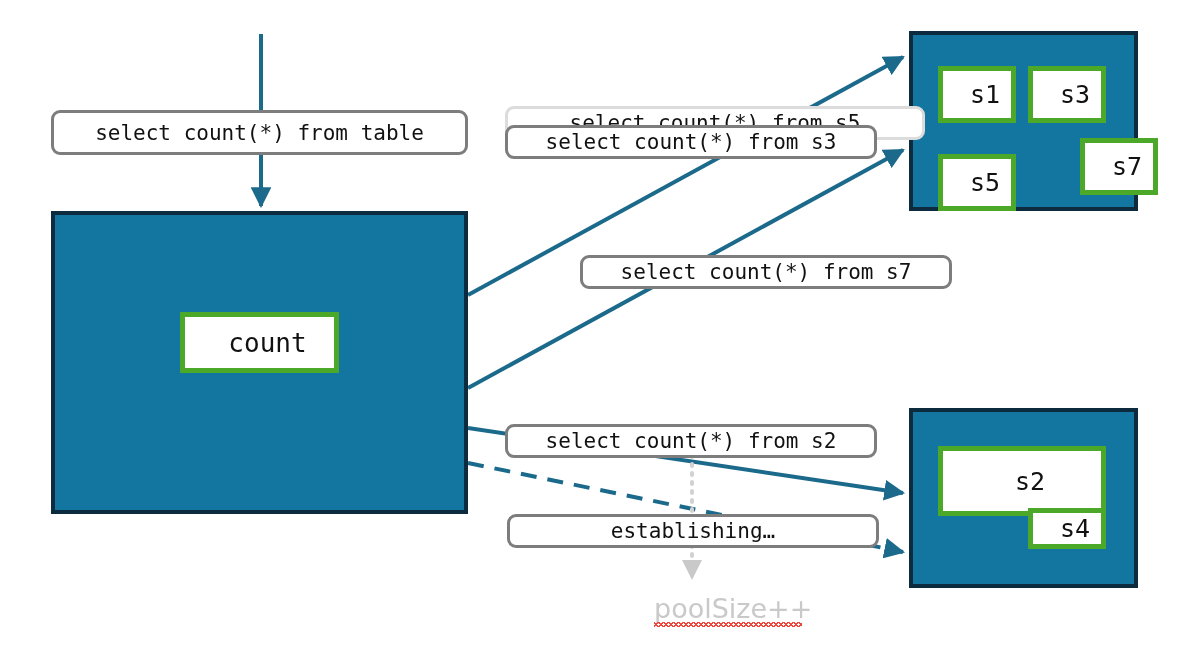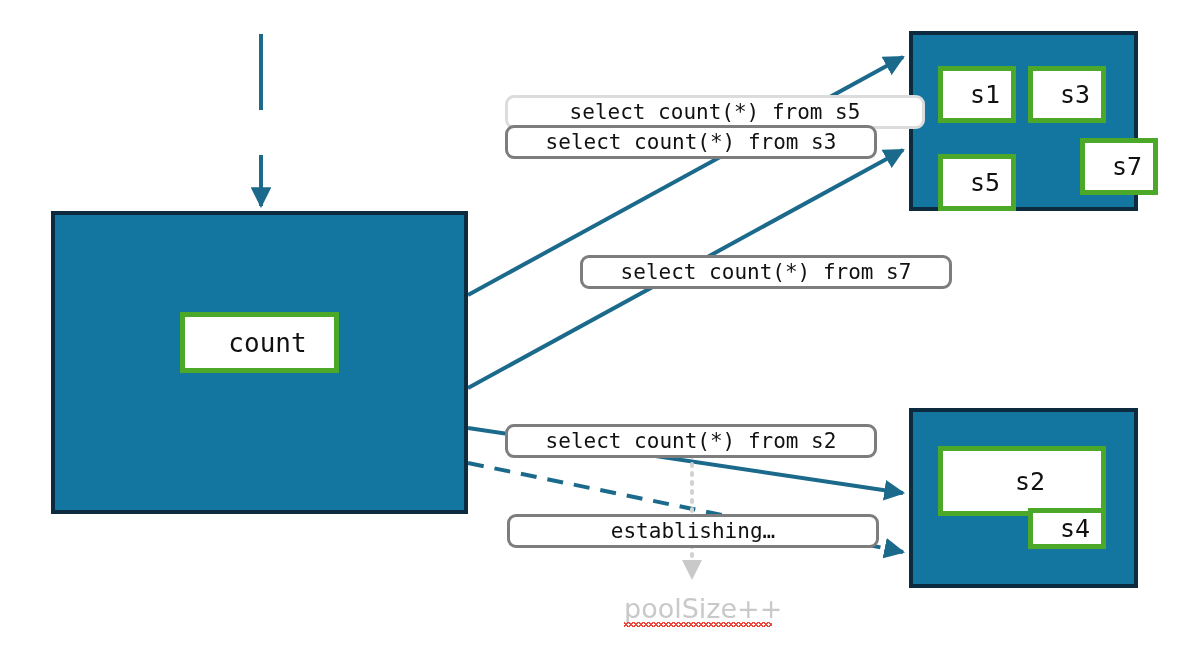--- a/index.html
+++ b/index.html
@@ -70,20 +70,21 @@
   .annotation {
     position: absolute;
     color: #c9c9c9;
     font-family: "DejaVu Sans", "Liberation Sans", sans-serif;
     font-size: 27px;
     white-space: nowrap;
   }
   .annotation .squiggle-wrap {
     position: relative;
     display: inline-block;
+    margin-left: 30px;
   }
   .annotation .squiggle {
     position: absolute;
     left: 0;
     right: 10px;
     bottom: -3px;
     height: 5px;
     background-image:
       linear-gradient(45deg, transparent 40%, #f0453a 40%, #f0453a 60%, transparent 60%),
       linear-gradient(-45deg, transparent 40%, #f0453a 40%, #f0453a 60%, transparent 60%);
@@ -115,20 +116,23 @@
 
     <line x1="468" y1="388" x2="903" y2="150" stroke="#1b6a8c" stroke-width="4" marker-end="url(#arrowTeal)"></line>
 
     <line x1="468" y1="428" x2="903" y2="493" stroke="#1b6a8c" stroke-width="4" marker-end="url(#arrowTeal)"></line>
 
     <line x1="468" y1="463" x2="903" y2="552" stroke="#1b6a8c" stroke-width="4" stroke-dasharray="16 11" marker-end="url(#arrowTeal)"></line>
 
     <line x1="692" y1="455" x2="692" y2="578" stroke="#d2d2d2" stroke-width="4" stroke-dasharray="2 7" stroke-linecap="round" marker-end="url(#arrowGray)"></line>
   </svg>
 
+  <div class="bubble" style="left:51px; top:110px; width:417px; height:45px;">
+    <span>select count(*) from table</span>
+  </div>
 
   <div class="group-box" style="left:51px; top:211px; width:417px; height:303px;">
   </div>
   <div class="node-chip chip-lg" style="left:180px; top:312px; width:159px; height:61px;">
     <span>count</span>
   </div>
 
   <div class="group-box" style="left:909px; top:31px; width:229px; height:180px;">
   </div>
   <div class="node-chip chip-sm" style="left:938px; top:66px; width:78px; height:57px;">
@@ -146,21 +150,21 @@
 
   <div class="group-box" style="left:909px; top:408px; width:229px; height:180px;">
   </div>
   <div class="node-chip chip-sm" style="left:938px; top:446px; width:168px; height:70px;">
     <span>s2</span>
   </div>
   <div class="node-chip chip-sm" style="left:1028px; top:508px; width:78px; height:41px;">
     <span>s4</span>
   </div>
 
-  <div class="bubble faded-border" style="left:505px; top:95px; width:420px; height:34px;">
+  <div class="bubble faded-border" style="left:505px; top:106px; width:420px; height:34px;">
     <span>select count(*) from s5</span>
   </div>
 
   <div class="bubble" style="left:505px; top:125px; width:372px; height:34px;">
     <span>select count(*) from s3</span>
   </div>
 
   <div class="bubble" style="left:580px; top:255px; width:372px; height:34px;">
     <span>select count(*) from s7</span>
   </div>

